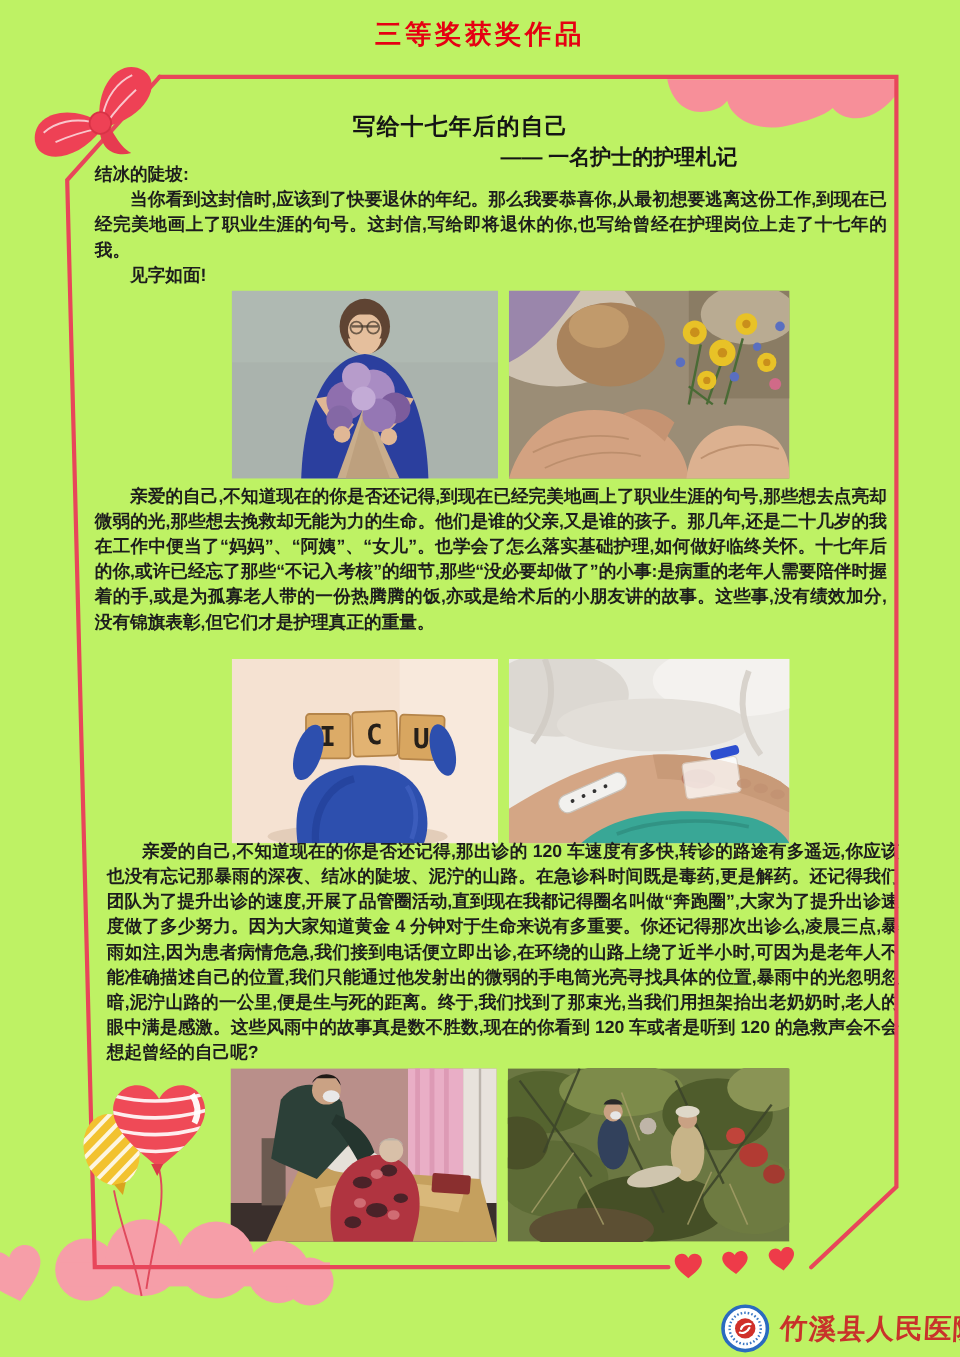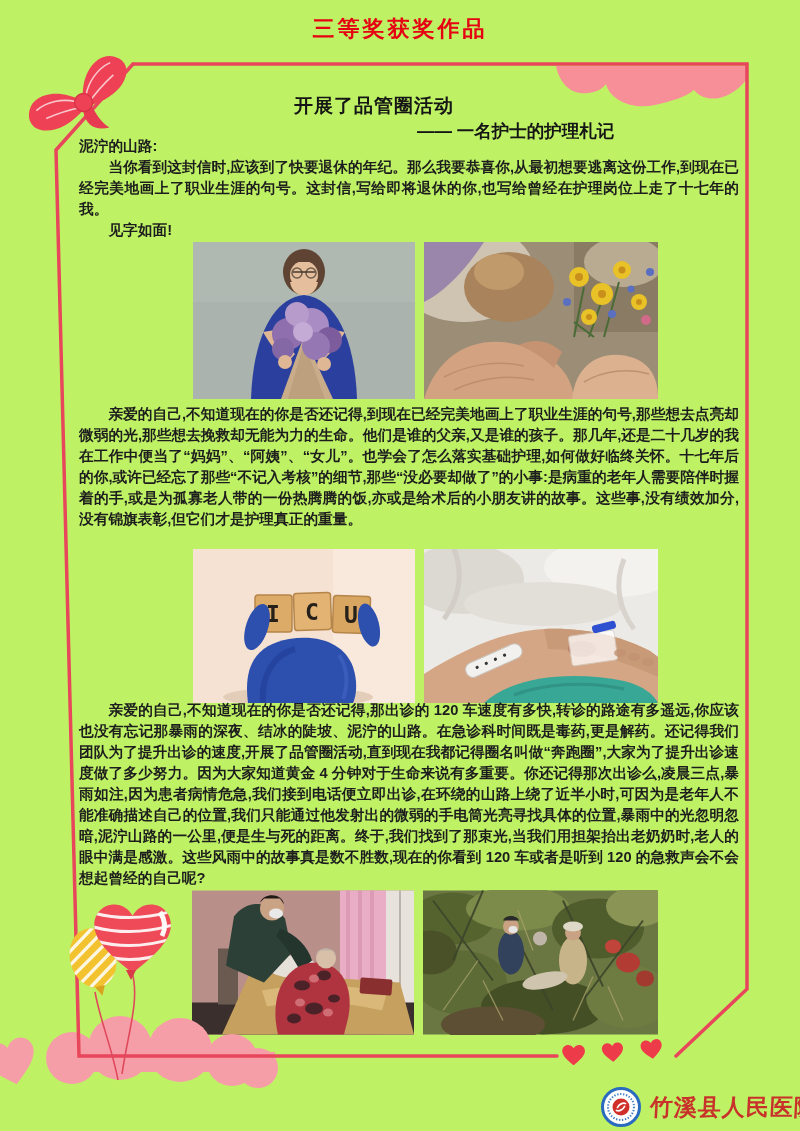--- a/index.html
+++ b/index.html
@@ -11,21 +11,21 @@
 
   .letter-title{position:absolute;left:294px;top:93px;font-size:19px;font-weight:700;color:#151515;letter-spacing:1px;z-index:2;}
   .letter-subtitle{position:absolute;left:417px;top:119px;font-size:17.5px;font-weight:700;color:#151515;z-index:2;}
 
   .body-text{position:absolute;left:79px;width:660px;font-size:14.7px;line-height:21px;
     color:#1d1d1d;text-align:justify;font-weight:600;z-index:2;}
   .body-text p{margin:0;}
   .body-text p.indent{text-indent:2em;}
   #para1{top:136px;}
   #para2{top:404px;}
-  #para3{top:700px;}
+  #para3{top:700px;margin-left:10px;}
 
   .photo{position:absolute;overflow:hidden;z-index:1;}
   .photo svg{display:block;width:100%;height:100%;}
   #photo1{left:193px;top:242px;width:222px;height:157px;}
   #photo2{left:424px;top:242px;width:234px;height:157px;}
   #photo3{left:193px;top:549px;width:222px;height:154px;}
   #photo4{left:424px;top:549px;width:234px;height:154px;}
   #photo5{left:192px;top:890px;width:222px;height:145px;}
   #photo6{left:423px;top:890px;width:235px;height:145px;}
 
@@ -37,25 +37,25 @@
   .hospital-name{font-family:"DejaVu Serif",serif;font-size:23px;font-weight:700;color:#c8322b;
     letter-spacing:1px;transform:skewX(-3deg);white-space:nowrap;}
 </style>
 </head>
 <body>
 
 <div class="page">
 
   <h1 class="header-title">三等奖获奖作品</h1>
 
-  <div class="letter-title">开展了品管圈活动</div>
+  <div class="letter-title">写给十七年后的自己</div>
   <div class="letter-subtitle">—— 一名护士的护理札记</div>
 
   <div class="body-text" id="para1">
-    <p>泥泞的山路:</p>
+    <p>结冰的陡坡:</p>
     <p class="indent">当你看到这封信时,应该到了快要退休的年纪。那么我要恭喜你,从最初想要逃离这份工作,到现在已经完美地画上了职业生涯的句号。这封信,写给即将退休的你,也写给曾经在护理岗位上走了十七年的我。</p>
     <p class="indent">见字如面!</p>
   </div>
 
   <div class="photo" id="photo1" title="护士手捧紫丁香花束">
     <svg viewBox="0 0 222 157">
       <rect width="222" height="157" fill="#aab3ad"></rect>
       <rect width="222" height="60" fill="#b3bcb6" opacity="0.6"></rect>
       <ellipse cx="111" cy="30" rx="21" ry="23" fill="#5f4433"></ellipse>
       <circle cx="111" cy="33" r="14" fill="#e5bf9d"></circle>

